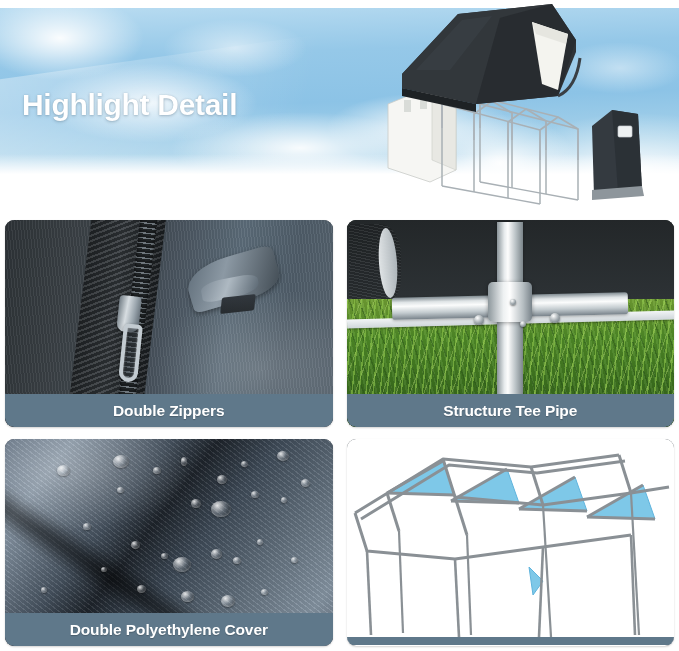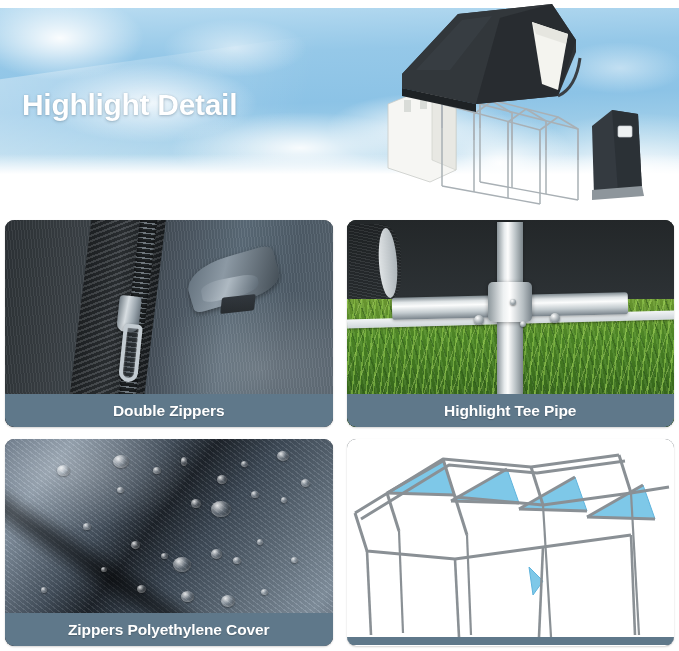--- a/index.html
+++ b/index.html
@@ -418,21 +418,21 @@
         <div class="ground-line"></div>
         <div class="pipe-v"></div>
         <div class="pipe-h"></div>
         <div class="tee-hub"></div>
         <div class="bolt b1"></div>
         <div class="bolt b2"></div>
         <div class="bolt b3"></div>
         <div class="bolt b4"></div>
         <div class="base-plate"></div>
       </div>
-      <div class="card-caption">Highlight Tee Pipe</div>
+      <div class="card-caption">Structure Tee Pipe</div>
     </div>
 
     <div class="card">
       <div class="card-photo ph-drops">
         <div class="weave"></div>
         <div class="fold"></div>
         <div class="sheen"></div>
         <div class="drop" style="left:52px;  top:26px;  width:13px; height:11px;"></div>
         <div class="drop" style="left:108px; top:16px;  width:16px; height:13px;"></div>
         <div class="drop" style="left:148px; top:28px;  width:8px;  height:7px;"></div>
@@ -454,21 +454,21 @@
         <div class="drop" style="left:228px; top:118px; width:8px;  height:7px;"></div>
         <div class="drop" style="left:252px; top:100px; width:6px;  height:6px;"></div>
         <div class="drop" style="left:286px; top:118px; width:7px;  height:6px;"></div>
         <div class="drop" style="left:132px; top:146px; width:9px;  height:8px;"></div>
         <div class="drop" style="left:176px; top:152px; width:13px; height:11px;"></div>
         <div class="drop" style="left:216px; top:156px; width:14px; height:12px;"></div>
         <div class="drop" style="left:256px; top:150px; width:7px;  height:6px;"></div>
         <div class="drop" style="left:36px;  top:148px; width:6px;  height:6px;"></div>
         <div class="drop" style="left:96px;  top:128px; width:6px;  height:5px;"></div>
       </div>
-      <div class="card-caption">Zippers Polyethylene Cover</div>
+      <div class="card-caption">Double Polyethylene Cover</div>
     </div>
 
     <div class="card">
       <div class="card-photo ph-frame">
         <svg width="328" height="206" viewBox="0 0 328 206">
 
           <g fill="#7ec8e8" stroke="#5fb4dd" stroke-width="1">
             <polygon points="40,54 96,22 108,56"></polygon>
             <polygon points="104,62 160,30 172,64"></polygon>
             <polygon points="172,70 228,38 240,72"></polygon>

